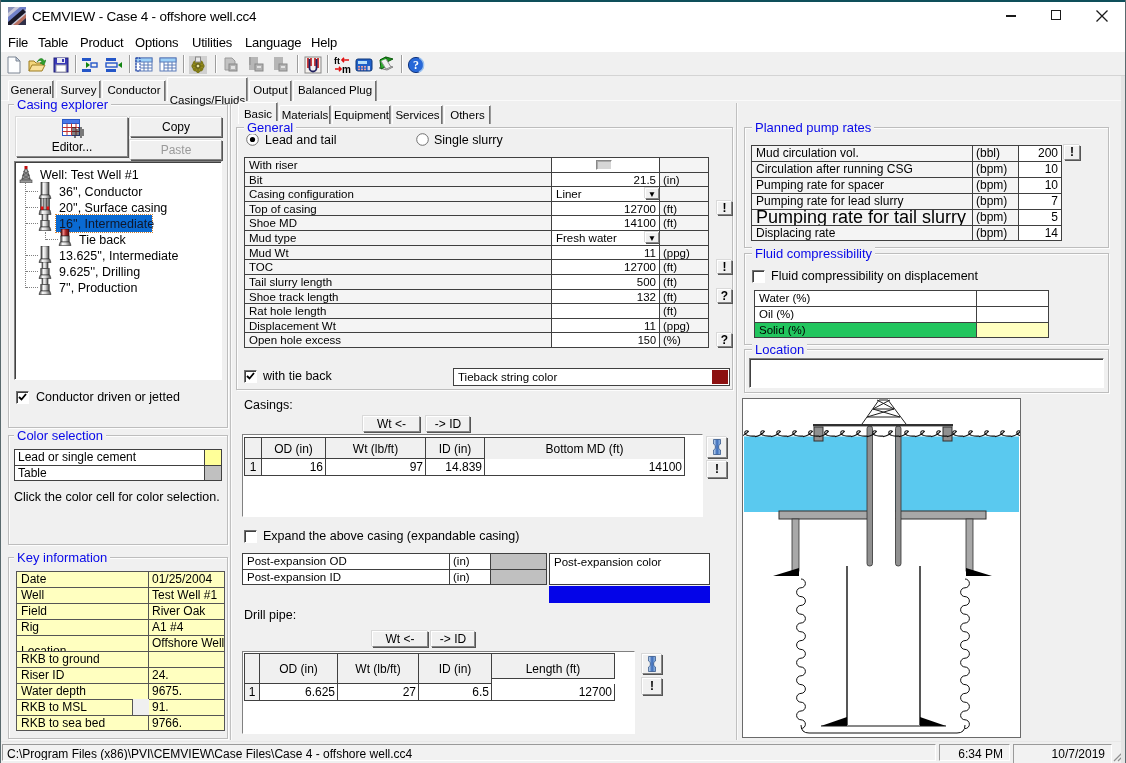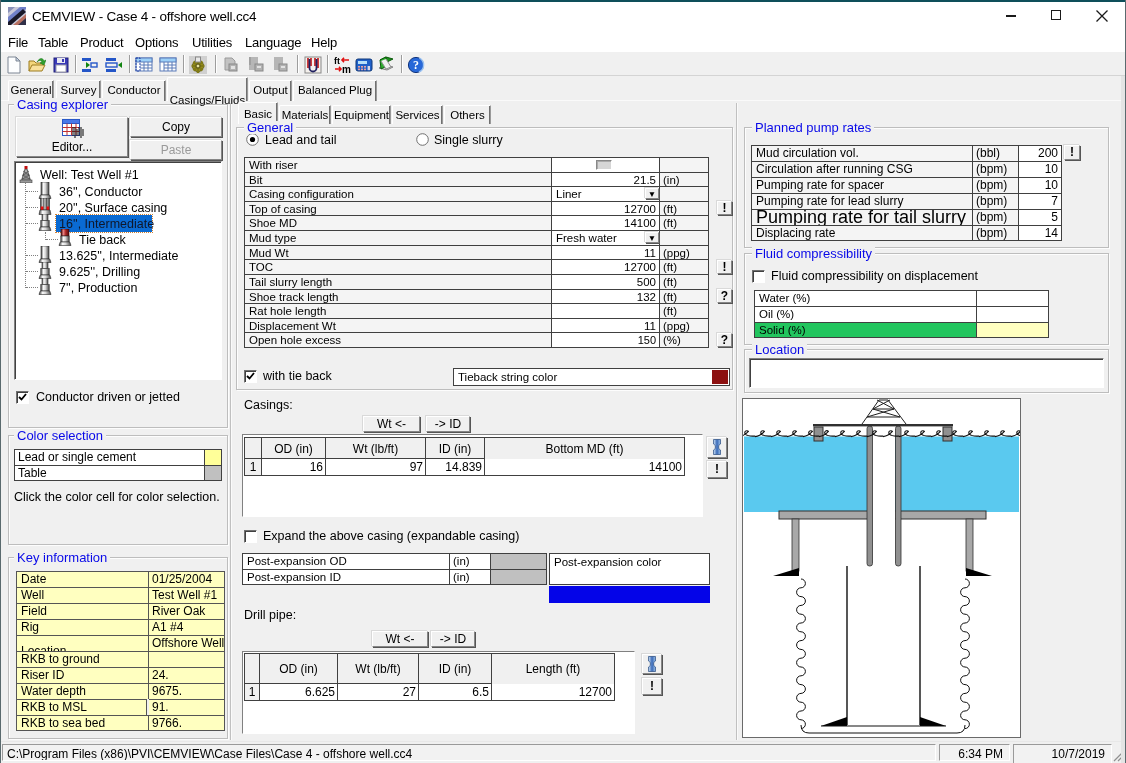--- a/index.html
+++ b/index.html
@@ -277,21 +277,21 @@
 <div class="a" style="left:16px;top:619px;width:133px;height:16px;border:1px solid #555;border-bottom:none;background:#ffffc0;font-size:12px;line-height:15px;padding:0 4px;white-space:nowrap;">Rig</div>
 <div class="a" style="left:149px;top:619px;width:76px;height:16px;border:1px solid #555;border-left:none;border-bottom:none;background:#ffffc0;font-size:12px;line-height:15px;padding:0 3px;white-space:nowrap;">A1 #4</div>
 <div class="a" style="left:16px;top:635px;width:133px;height:16px;border:1px solid #555;border-bottom:none;background:#ffffc0;font-size:12px;line-height:15px;padding:8px 4px;white-space:nowrap;">Location</div>
 <div class="a" style="left:149px;top:635px;width:76px;height:16px;border:1px solid #555;border-left:none;border-bottom:none;background:#ffffc0;font-size:12px;line-height:15px;padding:0 3px;white-space:nowrap;">Offshore Well</div>
 <div class="a" style="left:16px;top:651px;width:133px;height:16px;border:1px solid #555;border-bottom:none;background:#ffffc0;font-size:12px;line-height:15px;padding:0 4px;white-space:nowrap;">RKB to ground</div>
 <div class="a" style="left:149px;top:651px;width:76px;height:16px;border:1px solid #555;border-left:none;border-bottom:none;background:#ffffc0;font-size:12px;line-height:15px;padding:0 3px;white-space:nowrap;"></div>
 <div class="a" style="left:16px;top:667px;width:133px;height:16px;border:1px solid #555;border-bottom:none;background:#ffffc0;font-size:12px;line-height:15px;padding:0 4px;white-space:nowrap;">Riser ID</div>
 <div class="a" style="left:149px;top:667px;width:76px;height:16px;border:1px solid #555;border-left:none;border-bottom:none;background:#ffffc0;font-size:12px;line-height:15px;padding:0 3px;white-space:nowrap;">24.</div>
 <div class="a" style="left:16px;top:683px;width:133px;height:16px;border:1px solid #555;border-bottom:none;background:#ffffc0;font-size:12px;line-height:15px;padding:0 4px;white-space:nowrap;">Water depth</div>
 <div class="a" style="left:149px;top:683px;width:76px;height:16px;border:1px solid #555;border-left:none;border-bottom:none;background:#ffffc0;font-size:12px;line-height:15px;padding:0 3px;white-space:nowrap;">9675.</div>
-<div class="a" style="left:16px;top:699px;width:131px;height:16px;border:1px solid #555;border-bottom:none;background:#ffffc0;font-size:12px;line-height:15px;padding:0 4px;white-space:nowrap;">RKB to MSL</div>
+<div class="a" style="left:16px;top:699px;width:117px;height:16px;border:1px solid #555;border-bottom:none;background:#ffffc0;font-size:12px;line-height:15px;padding:0 4px;white-space:nowrap;">RKB to MSL</div>
 <div class="a" style="left:149px;top:699px;width:76px;height:16px;border:1px solid #555;border-left:none;border-bottom:none;background:#ffffc0;font-size:12px;line-height:15px;padding:0 3px;white-space:nowrap;">91.</div>
 <div class="a" style="left:16px;top:715px;width:133px;height:16px;border:1px solid #555;border-bottom:1px solid #555;background:#ffffc0;font-size:12px;line-height:15px;padding:0 4px;white-space:nowrap;">RKB to sea bed</div>
 <div class="a" style="left:149px;top:715px;width:76px;height:16px;border:1px solid #555;border-left:none;border-bottom:1px solid #555;background:#ffffc0;font-size:12px;line-height:15px;padding:0 3px;white-space:nowrap;">9766.</div>
 <div class="a" style="left:238px;top:102px;width:40px;height:22px;background:#f0f0f0;border:1px solid #9a9a9a;border-bottom:none;border-top-left-radius:2px;border-left-color:#fff;border-top-color:#fff;box-shadow:inset -1px 0 0 #707070;z-index:2;text-align:center;font-size:11.5px;white-space:nowrap;padding-top:5px;">Basic</div>
 <div class="a" style="left:279px;top:105px;width:52px;height:19px;background:#f0f0f0;border:1px solid #9a9a9a;border-bottom:none;border-top-left-radius:2px;border-left-color:#fff;border-top-color:#fff;box-shadow:inset -1px 0 0 #707070;z-index:1;text-align:center;font-size:11.5px;white-space:nowrap;padding-top:3px;">Materials</div>
 <div class="a" style="left:332px;top:105px;width:59px;height:19px;background:#f0f0f0;border:1px solid #9a9a9a;border-bottom:none;border-top-left-radius:2px;border-left-color:#fff;border-top-color:#fff;box-shadow:inset -1px 0 0 #707070;z-index:1;text-align:center;font-size:11.5px;white-space:nowrap;padding-top:3px;">Equipment</div>
 <div class="a" style="left:392px;top:105px;width:51px;height:19px;background:#f0f0f0;border:1px solid #9a9a9a;border-bottom:none;border-top-left-radius:2px;border-left-color:#fff;border-top-color:#fff;box-shadow:inset -1px 0 0 #707070;z-index:1;text-align:center;font-size:11.5px;white-space:nowrap;padding-top:3px;">Services</div>
 <div class="a" style="left:444px;top:105px;width:47px;height:19px;background:#f0f0f0;border:1px solid #9a9a9a;border-bottom:none;border-top-left-radius:2px;border-left-color:#fff;border-top-color:#fff;box-shadow:inset -1px 0 0 #707070;z-index:1;text-align:center;font-size:11.5px;white-space:nowrap;padding-top:3px;">Others</div>
 <div class="grp" style="left:236px;top:127px;width:497px;height:263px;"></div>
 <div class="glab" style="left:244px;top:121px;">General</div>
@@ -395,21 +395,21 @@
 <div class="a" style="left:549px;top:553px;width:161px;height:32px;border:1px solid #404040;background:#fff;font-size:11.5px;padding:2px 4px;">Post-expansion color</div>
 <div class="a" style="left:549px;top:586px;width:161px;height:17px;background:#0404e8;"></div>
 <div class="a" style="left:244px;top:608px;">Drill pipe:</div>
 <div class="btn" style="left:372px;top:631px;width:56px;height:16px;line-height:14px;">Wt &lt;-</div>
 <div class="btn" style="left:431px;top:631px;width:44px;height:16px;line-height:14px;">-&gt; ID</div>
 <div class="a sunk" style="left:242px;top:651px;width:393px;height:83px;"></div>
 <div class="a" style="left:244px;top:653px;width:16px;height:31px;background:#f0f0f0;border:1px solid #404040;"></div>
 <div class="a" style="left:260px;top:653px;width:78px;height:31px;background:#f0f0f0;border:1px solid #404040;border-left:none;text-align:center;font-size:12px;line-height:31px;">OD (in)</div>
 <div class="a" style="left:338px;top:653px;width:81px;height:31px;background:#f0f0f0;border:1px solid #404040;border-left:none;text-align:center;font-size:12px;line-height:31px;">Wt (lb/ft)</div>
 <div class="a" style="left:419px;top:653px;width:73px;height:31px;background:#f0f0f0;border:1px solid #404040;border-left:none;text-align:center;font-size:12px;line-height:31px;">ID (in)</div>
-<div class="a" style="left:492px;top:653px;width:123px;height:48px;background:#f0f0f0;border:1px solid #404040;border-left:none;text-align:center;font-size:12px;line-height:31px;">Length (ft)</div>
+<div class="a" style="left:492px;top:653px;width:123px;height:26px;background:#f0f0f0;border:1px solid #404040;border-left:none;text-align:center;font-size:12px;line-height:31px;">Length (ft)</div>
 <div class="a" style="left:244px;top:684px;width:16px;height:17px;background:#f0f0f0;border:1px solid #404040;border-top:none;text-align:center;font-size:12px;line-height:17px;">1</div>
 <div class="a r" style="left:260px;top:684px;width:78px;height:17px;background:#fff;border:1px solid #404040;border-left:none;border-top:none;font-size:12px;line-height:17px;padding:0 2px;">6.625</div>
 <div class="a r" style="left:338px;top:684px;width:81px;height:17px;background:#fff;border:1px solid #404040;border-left:none;border-top:none;font-size:12px;line-height:17px;padding:0 2px;">27</div>
 <div class="a r" style="left:419px;top:684px;width:73px;height:17px;background:#fff;border:1px solid #404040;border-left:none;border-top:none;font-size:12px;line-height:17px;padding:0 2px;">6.5</div>
 <div class="a r" style="left:492px;top:684px;width:123px;height:17px;background:#fff;border:1px solid #404040;border-left:none;border-top:none;font-size:12px;line-height:17px;padding:0 2px;">12700</div>
 <div class="btn" style="left:642px;top:654px;width:20px;height:20px;"><svg width="14" height="16" viewBox="0 0 14 16" style="margin-top:1px;">
       <path d="M3.5,0.5 h7 v4.5 l-1.8,1.5 v3 l1.8,1.5 v4.5 h-7 v-4.5 l1.8,-1.5 v-3 l-1.8,-1.5 z" fill="url(#bg1)" stroke="#24487e" stroke-width="0.7"></path>
     </svg></div>
 <div class="btn" style="left:642px;top:678px;width:20px;height:17px;font-weight:bold;line-height:15px;">!</div>
 <div class="grp" style="left:744px;top:127px;width:365px;height:121px;"></div>

